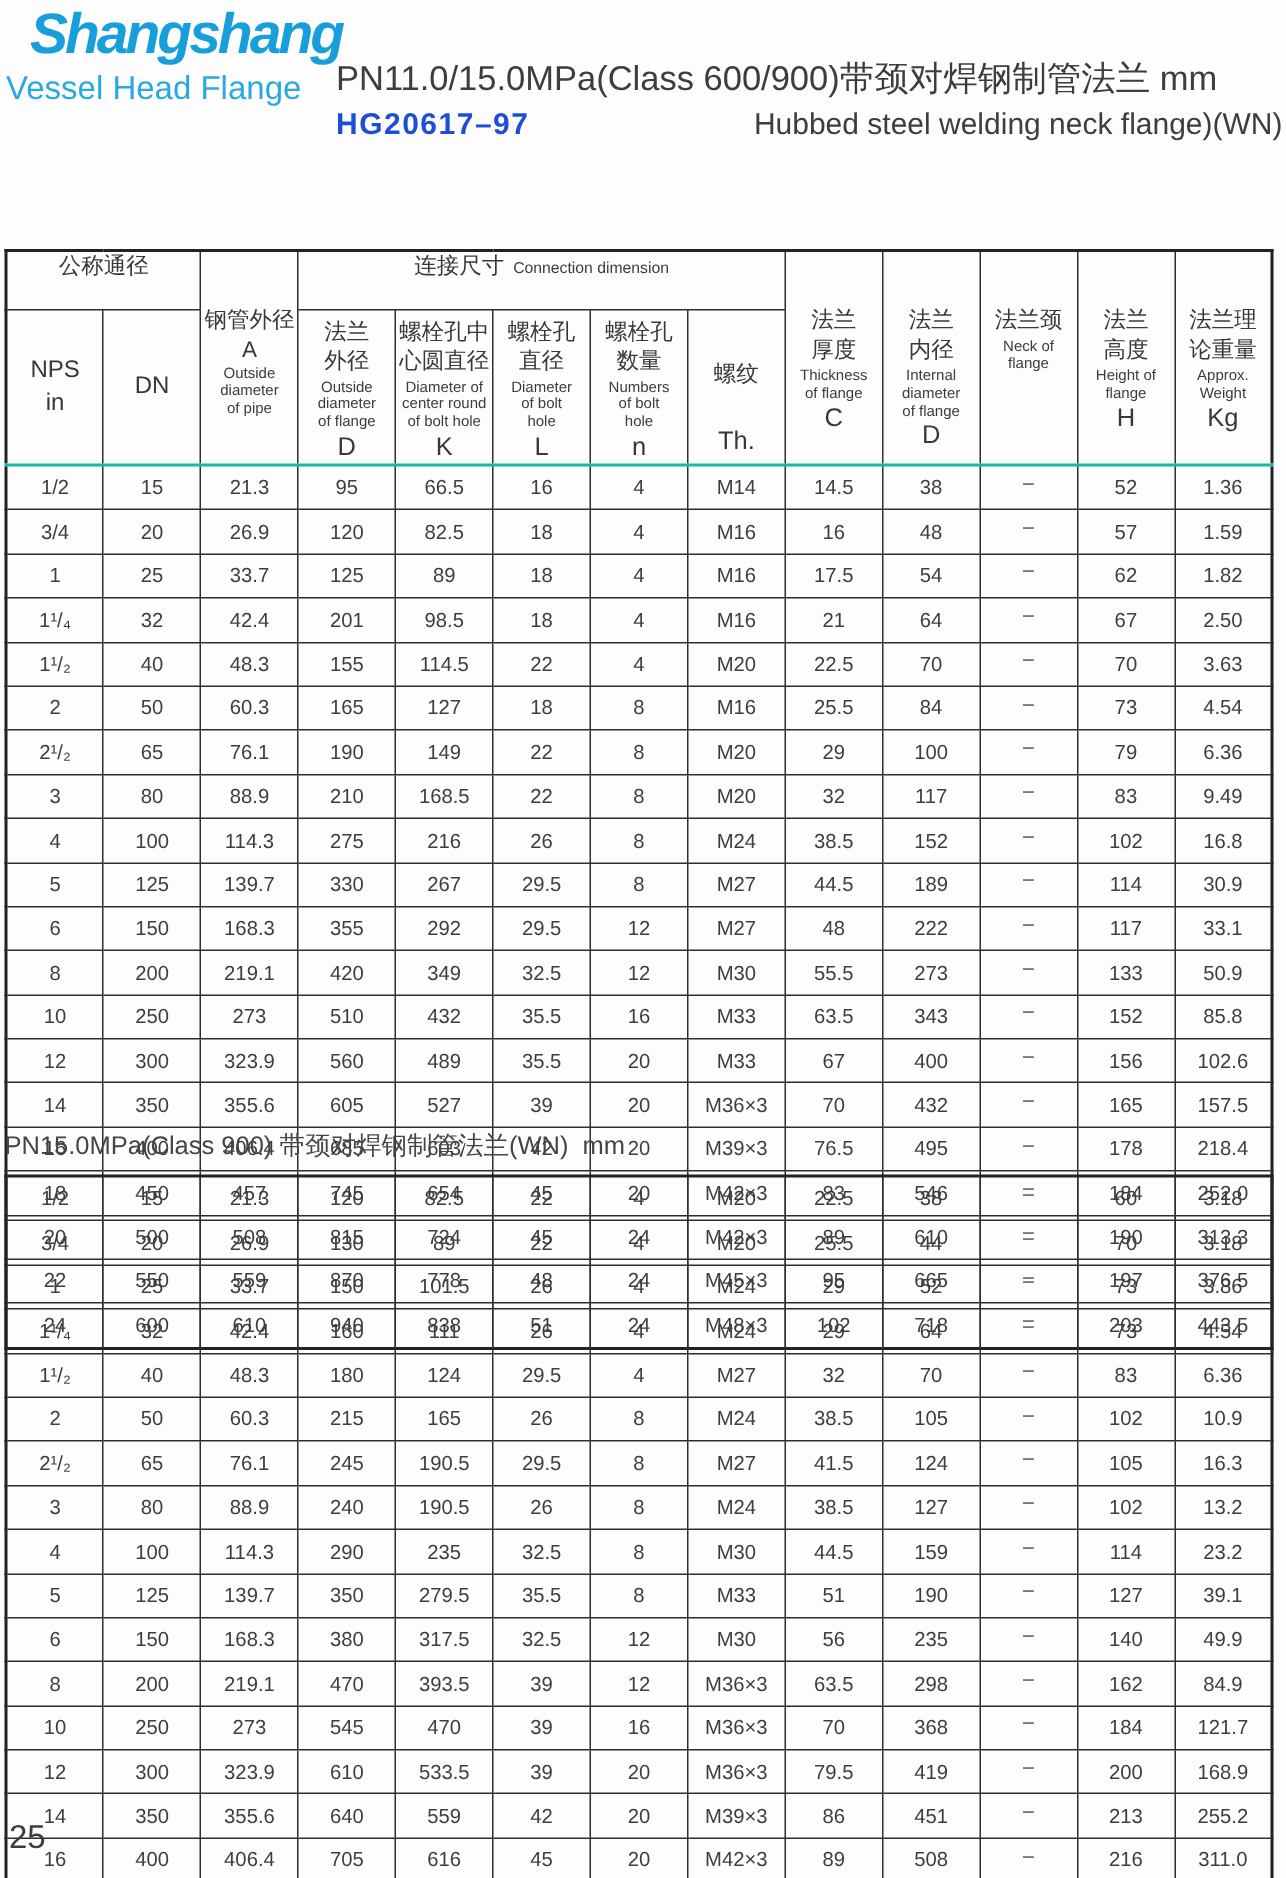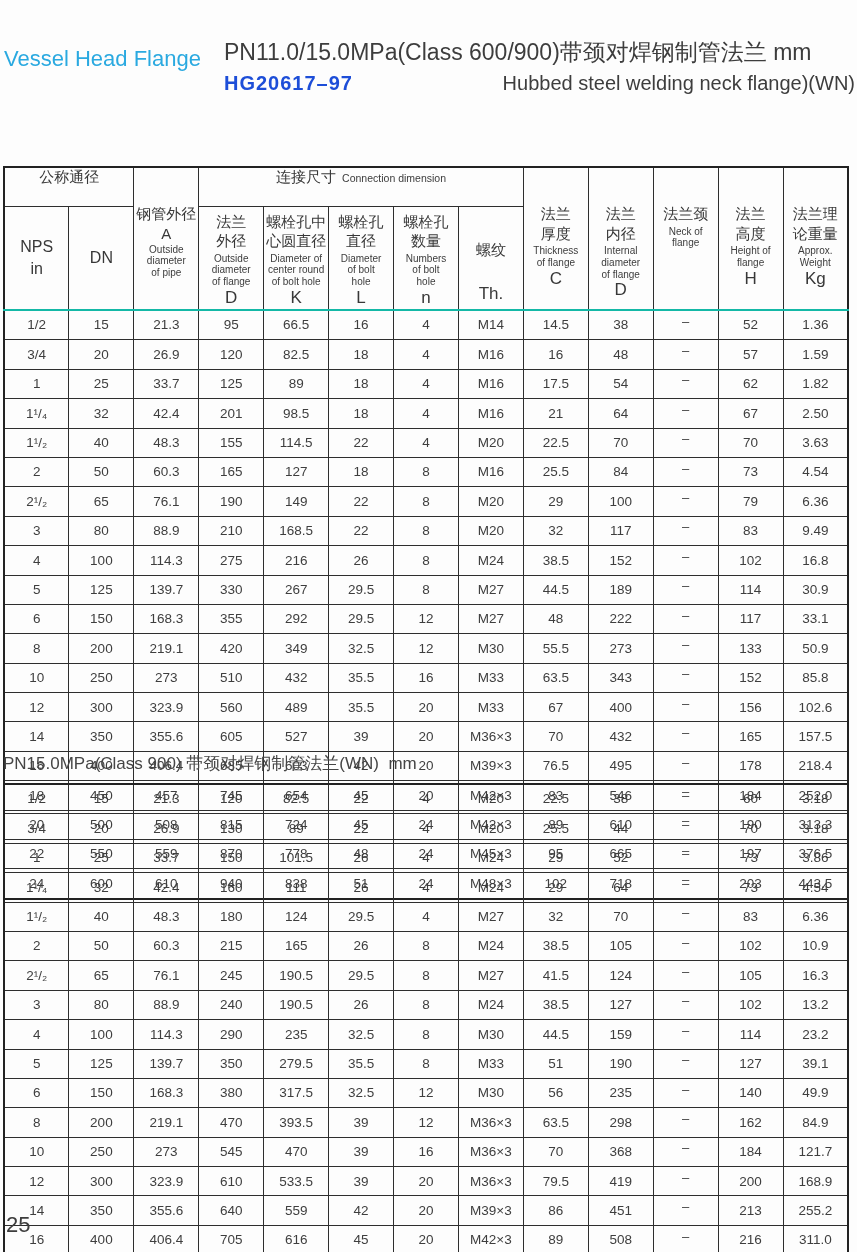--- a/index.html
+++ b/index.html
@@ -55,20 +55,21 @@
   .cn{font-size:15px;line-height:1.3;white-space:pre-line;color:#383838;}
   .sym-a{font-size:15px;margin-top:1px;color:#383838;}
   .en{font-size:10px;line-height:1.18;white-space:pre-line;margin-top:2px;color:#3c3c3c;}
   .sym{font-size:17px;margin-top:auto;padding-bottom:5px;color:#383838;}
 </style>
 </head>
 <body>
 
 <div class="page">
 
+  <div class="logo-brand">Shangshang</div>
   <div class="logo-tagline">Vessel Head Flange</div>
 
   <div class="title-main">PN11.0/15.0MPa(Class 600/900)带颈对焊钢制管法兰 mm</div>
   <div class="standard-code">HG20617–97</div>
   <div class="title-en">Hubbed steel welding neck flange)(WN)</div>
 
   <div class="tbl-wrap1">
     <table class="spec">
       <colgroup>
         <col>

